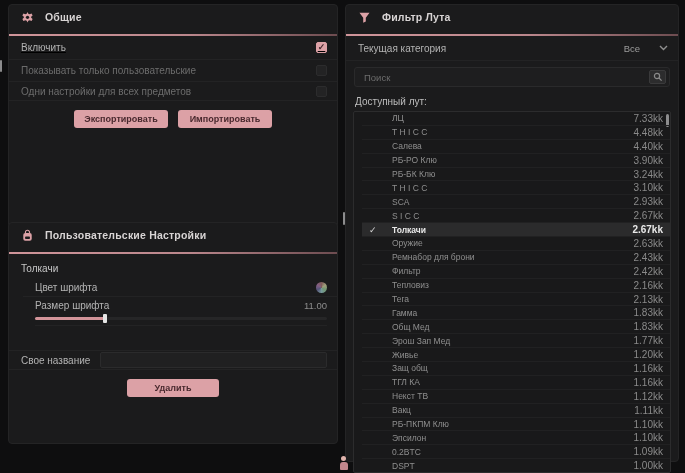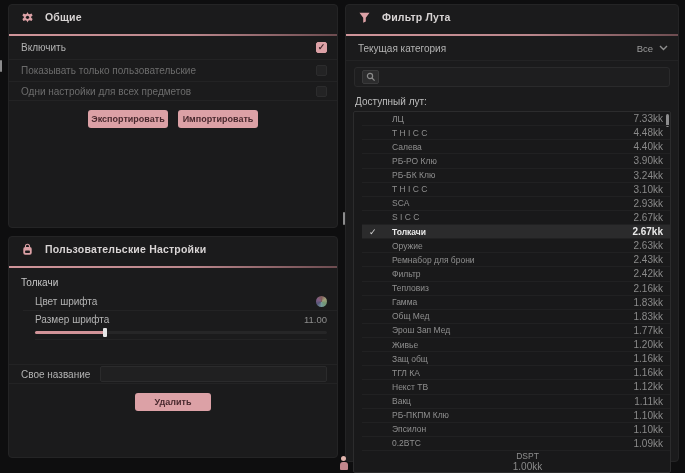--- a/index.html
+++ b/index.html
@@ -1,47 +1,47 @@
 <!DOCTYPE html>
 <html><head>
 <meta charset="utf-8">
 <style>
   html,body{margin:0;padding:0;background:#0b0b0b;}
   .stage{position:relative;width:685px;height:473px;background:#0e0e0f;
          font-family:"Liberation Sans",sans-serif;overflow:hidden;}
   .panel{position:absolute;background:#1b1b1c;border:1px solid #242425;border-radius:4px;box-sizing:border-box;}
   #panel-general{left:8px;top:4px;width:330px;height:224px;}
-  #panel-user{left:8px;top:236px;width:330px;height:222px;}
+  #panel-user{left:8px;top:222px;width:330px;height:222px;}
   #panel-loot{left:345px;top:4px;width:334px;height:458px;}
   .p-header{display:flex;align-items:flex-start;gap:11px;padding:6px 12px 5px;height:18px;}
   .p-title{color:#d8d4d4;font-size:10.5px;font-weight:bold;letter-spacing:.2px;}
   .p-underline{height:2px;background:linear-gradient(90deg,#d0959a 0%,#bb878c 55%,#6d4c50 100%);}
   .icon{display:inline-flex;align-items:center;justify-content:center;}
 
   
   .row{display:flex;align-items:center;justify-content:space-between;
        padding:0 10px 0 12px;border-bottom:1px solid #232324;box-sizing:border-box;}
   .row .lbl{color:#b3b3b3;font-size:10px;}
   .row.dim .lbl{color:#6c6c6c;}
   .checkbox{width:11px;height:11px;border-radius:2px;background:#232324;border:1px solid #353536;
             display:flex;align-items:center;justify-content:center;box-sizing:border-box;}
   .checkbox.checked{background:#dca1a6;border-color:#dca1a6;color:#45262b;font-size:9px;font-weight:bold;}
   .checkbox.checked::after{content:"✓";line-height:1;}
   .row.dim .checkbox{border-color:#2c2c2d;}
-  .select{display:flex;align-items:center;gap:6px;}
+  .select{display:flex;align-items:center;gap:19px;}
   .select .val{color:#9c9c9c;font-size:9.5px;}
 
   
-  #g-row1,#g-row2{height:24px;}
+  #g-row1,#g-row2{height:24px;text-decoration:underline;}
   #g-row3{height:22px;gap:20px;}
   #g-row4{height:19px;align-items:center;}
   .btnrow{display:flex;justify-content:center;gap:10px;margin-top:9px;}
   .pill{background:#dca1a6;color:#49292e;border:none;border-radius:3px;
-        font-family:inherit;font-size:9px;font-weight:bold;padding:4px 0;width:80px;}
-  .pill.small{width:76px;}
+        font-family:inherit;font-size:9px;font-weight:bold;padding:4px 0;width:94px;}
+  .pill.small{width:92px;}
 
   
   .item-label{color:#c6c6c6;font-size:10px;padding:9px 12px 5px;}
   .sub{margin-left:14px;}
   #u-color{height:18px;}
   #u-size{height:16px;border-bottom:none;}
   .u-val{color:#8d8d8d;font-size:9.5px;}
   .slider{position:relative;height:12px;margin:0 10px 2px 26px;border-bottom:1px solid #232324;}
   .slider .track{position:absolute;left:0;top:4px;height:3px;width:100%;background:#262627;border-radius:2px;}
   .slider .fill{position:absolute;left:0;top:4px;height:3px;background:#d29499;border-radius:2px;}
@@ -57,21 +57,21 @@
   .search input{flex:1;background:transparent;border:none;outline:none;color:#c9c9c9;
                 font-size:9.5px;font-family:inherit;}
   .search input::placeholder{color:#6d6d6d;}
   .icon-btn{width:17px;height:14px;background:#2c2c2d;border:1px solid #3a3a3b;border-radius:2px;
             display:flex;align-items:center;justify-content:center;padding:0;}
   .list-label{color:#bdbdbd;font-size:10px;padding:3px 9px 4px;}
   .loot-list{position:relative;margin:0 7px;height:360px;border:1px solid #2c2c2d;background:#19191a;
              display:flex;flex-direction:column;border-radius:2px;padding-left:8px;}
   .loot-row{position:relative;flex:1;display:flex;align-items:center;justify-content:space-between;
             padding:0 7px 0 30px;border-bottom:1px solid #212122;box-sizing:border-box;}
-  .loot-row:last-child{border-bottom:none;flex-direction:column;}
+  .loot-row:last-child{border-bottom:none;}
   .lname{color:#8f8f8f;font-size:8.5px;}
   .lvalue{color:#8a8a8a;font-size:10px;}
   .loot-row.selected{background:#2b2b2c;}
   .loot-row.selected .lname,.loot-row.selected .lvalue{color:#e9e9e9;font-weight:bold;}
   .loot-row .check{display:none;position:absolute;left:7px;color:#d6d6d6;font-size:9px;}
   .loot-row.selected .check{display:block;}
   .vthumb{position:absolute;background:#8c8c8d;border-radius:2px;}
   .color-wheel{width:11px;height:11px;border-radius:50%;
      background:conic-gradient(#c66,#cc6,#6c6,#6cc,#66c,#c6c,#c66);
      filter:saturate(.45) brightness(.8);}
@@ -169,20 +169,21 @@
         <span class="val">Все</span>
         <span class="icon">
           <svg width="9" height="6" viewBox="0 0 9 6">
               <path d="M1 1l3.5 3.5L8 1" stroke="#8f8f8f" stroke-width="1.4" fill="none"></path>
             </svg>
         </span>
       </span>
     </div>
 
     <div class="search">
+      <input placeholder="Поиск" style="">
       <button class="icon-btn">
         <span class="icon">
           <svg width="10" height="10" viewBox="0 0 10 10">
             <circle cx="4" cy="4" r="2.6" stroke="#8a8a8a" stroke-width="1.2" fill="none"></circle>
             <path d="M6 6l2.6 2.6" stroke="#8a8a8a" stroke-width="1.2"></path>
           </svg>
         </span>
       </button>
     </div>
 
@@ -250,20 +251,25 @@
     <span class="lname">Фильтр</span>
     <span class="lvalue">2.42kk</span>
   </div>
         <div class="loot-row">
 
     <span class="lname">Тепловиз</span>
     <span class="lvalue">2.16kk</span>
   </div>
         <div class="loot-row">
 
+    <span class="lname">Тега</span>
+    <span class="lvalue">2.13kk</span>
+  </div>
+        <div class="loot-row">
+
     <span class="lname">Гамма</span>
     <span class="lvalue">1.83kk</span>
   </div>
         <div class="loot-row">
 
     <span class="lname">Общ Мед</span>
     <span class="lvalue">1.83kk</span>
   </div>
         <div class="loot-row">
 

